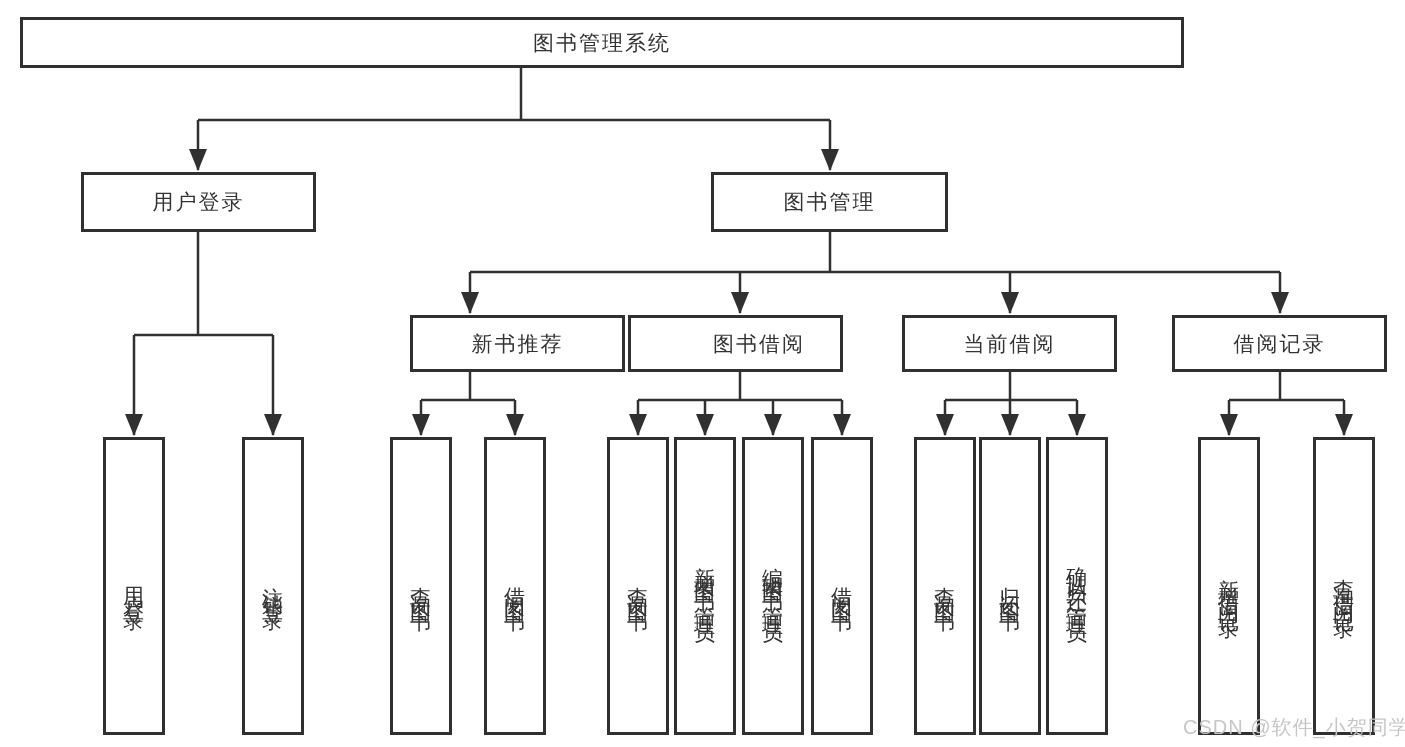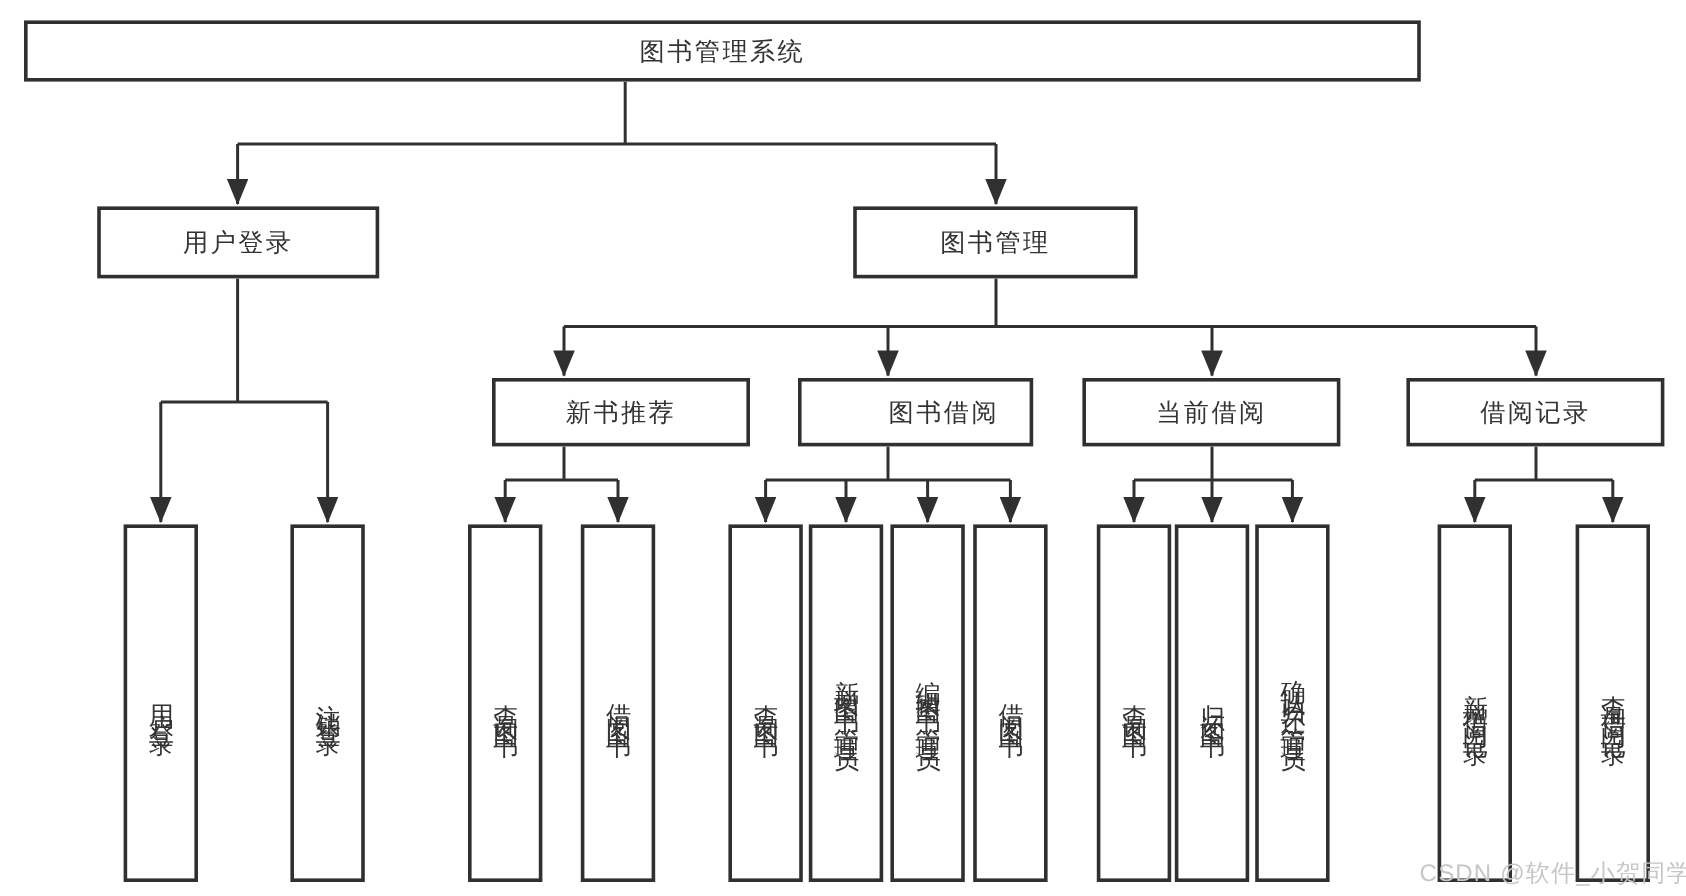--- a/index.html
+++ b/index.html
@@ -39,21 +39,21 @@
     line-height: 1;
     padding: 6px 0;
   }
   
   .n-root   { left: 20px;   top: 17px;  width: 1164px; height: 51px; }
   
   .n-l2a    { left: 81px;   top: 172px; width: 235px;  height: 60px; }
   .n-l2b    { left: 711px;  top: 172px; width: 237px;  height: 60px; font-family: Liberation Mono, monospace; }
   
   .n-l3a    { left: 362px;  top: 315px; width: 215px;  height: 57px; margin-left: 48px; }
-  .n-l3b    { left: 665px;  top: 315px; width: 196px;  height: 57px; padding-left: 47px; }
+  .n-l3b    { left: 628px;  top: 315px; width: 215px;  height: 57px; padding-left: 47px; }
   .n-l3c    { left: 902px;  top: 315px; width: 215px;  height: 57px; }
   .n-l3d    { left: 1172px; top: 315px; width: 215px;  height: 57px; }
   
   .leaf     { top: 437px; height: 298px; width: 62px; }
   .n-g1a { left: 103px; }  .n-g1b { left: 242px; }
   .n-g2a { left: 390px; }  .n-g2b { left: 484px; }
   .n-g3a { left: 607px; }  .n-g3b { left: 674px; }
   .n-g3c { left: 742px; }  .n-g3d { left: 811px; }
   .n-g4a { left: 914px; }  .n-g4b { left: 979px; }  .n-g4c { left: 1046px; }
   .n-g5a { left: 1198px; } .n-g5b { left: 1313px; }

